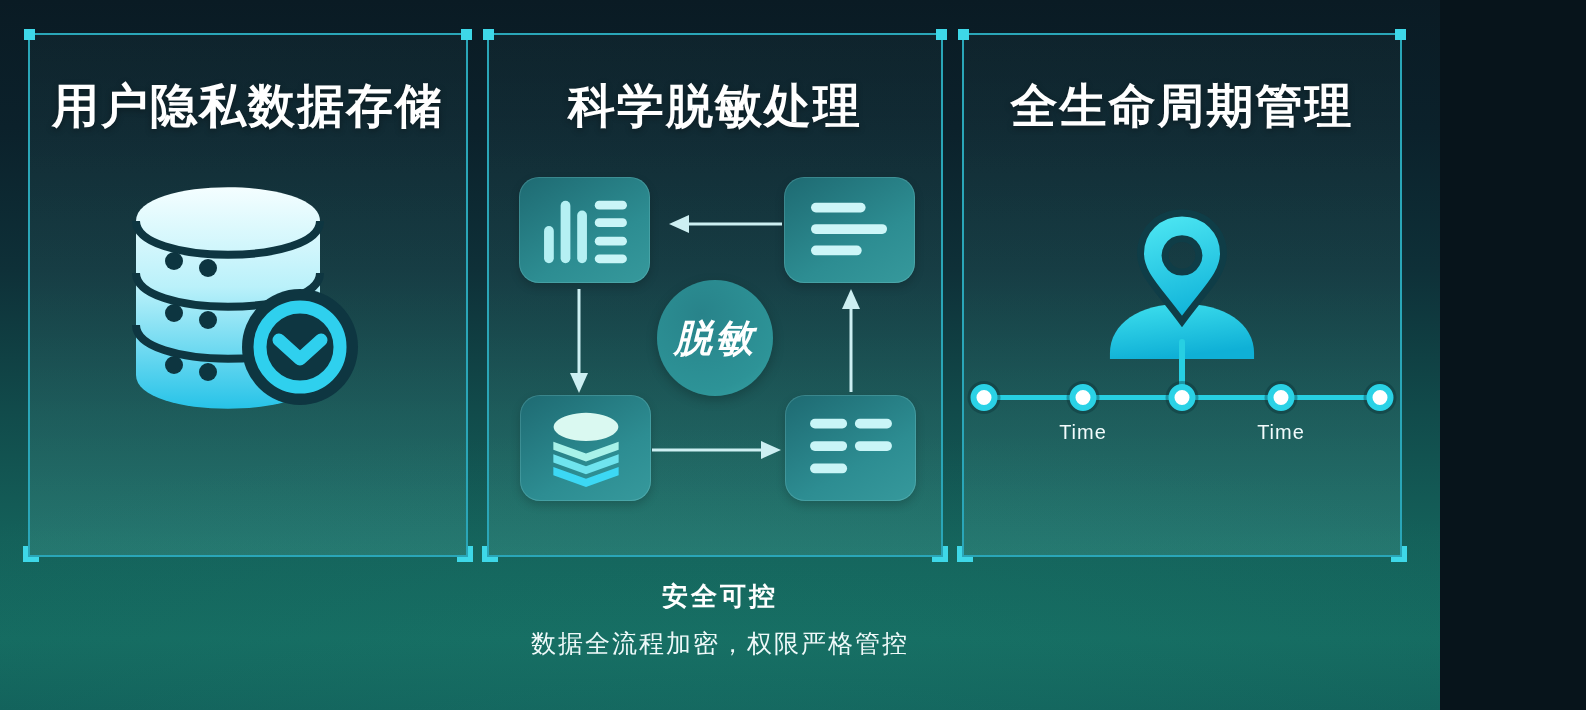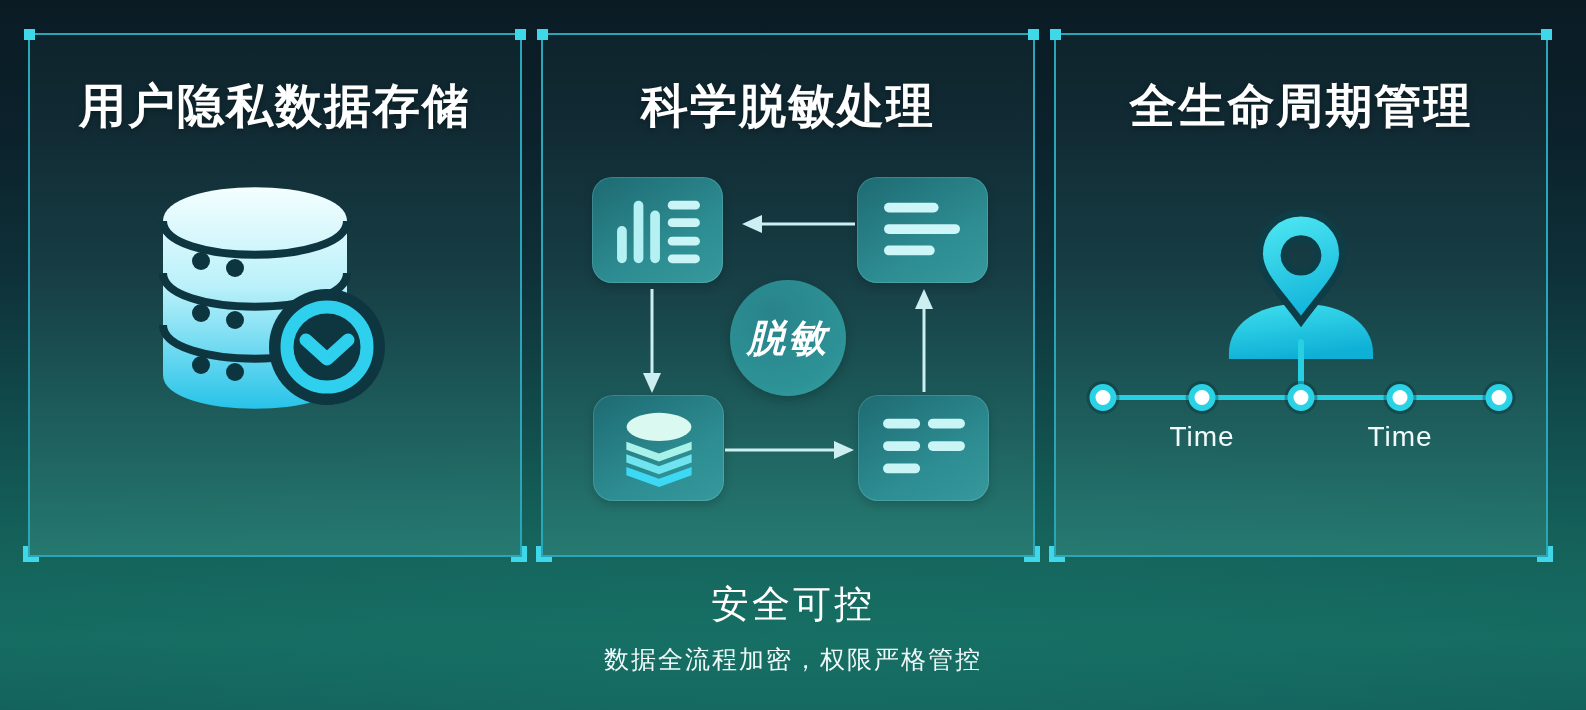--- a/index.html
+++ b/index.html
@@ -1,18 +1,18 @@
 <!DOCTYPE html>
 <html><head>
 <meta charset="utf-8">
 <style>
   html,body{margin:0;padding:0;background:#07141b;}
   .stage{
     position:relative;
-    width:1586px;height:710px;
+    width:1440px;height:710px;
     overflow:hidden;
     font-family:"Liberation Sans","DejaVu Sans",sans-serif;
     background:
       radial-gradient(ellipse 120% 80% at 50% 108%, rgba(32,140,122,0.25), rgba(0,0,0,0) 60%),
       linear-gradient(180deg,
         #0a1b24 0%,
         #0b212b 18%,
         #0e3038 38%,
         #114b4b 58%,
         #14615a 76%,
@@ -65,25 +65,25 @@
   .tl-stem{position:absolute;left:50%;transform:translateX(-50%);top:-26px;width:6px;height:58px;background:#27cfe2;border-radius:3px;}
   .tl-line{position:absolute;left:0;right:0;top:30px;height:5px;background:#27cfe2;border-radius:3px;}
   .tl-node{
     position:absolute;top:19px;width:27px;height:27px;border-radius:50%;
     background:#ffffff;border:6px solid #2ad2e6;box-sizing:border-box;
     box-shadow:0 0 0 3px rgba(8,42,50,0.35);
     transform:translateX(-50%);
   }
   .tl-label{
     position:absolute;top:56px;transform:translateX(-50%);
-    color:#f2fbfc;font-size:28px;letter-spacing:1px;
+    color:#f2fbfc;font-size:20px;letter-spacing:1px;
   }
   
   .footer{text-align:center;margin-top:22px;}
-  .footer-title{font-size:38px;font-weight:400;color:#ffffff;letter-spacing:3px;}
+  .footer-title{font-size:26px;font-weight:700;color:#ffffff;letter-spacing:3px;}
   .footer-sub{margin-top:13px;font-size:25px;font-weight:500;color:#eef9f9;letter-spacing:2px;}
 </style>
 </head>
 <body>
 
 <div class="stage">
   <div class="panels">
 
     <section class="panel">
       <div class="corner c-sq c-tl"></div>

